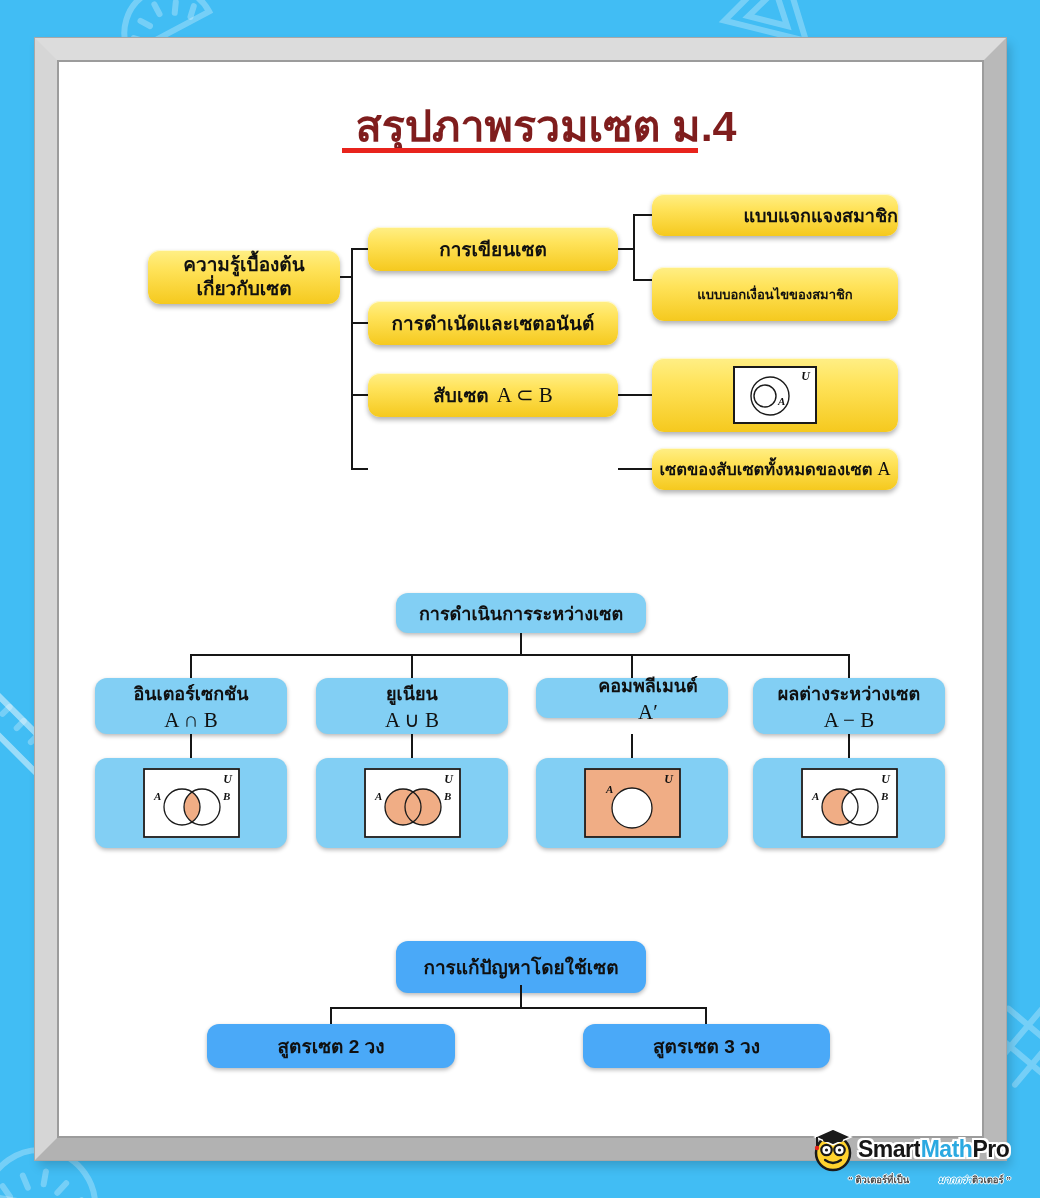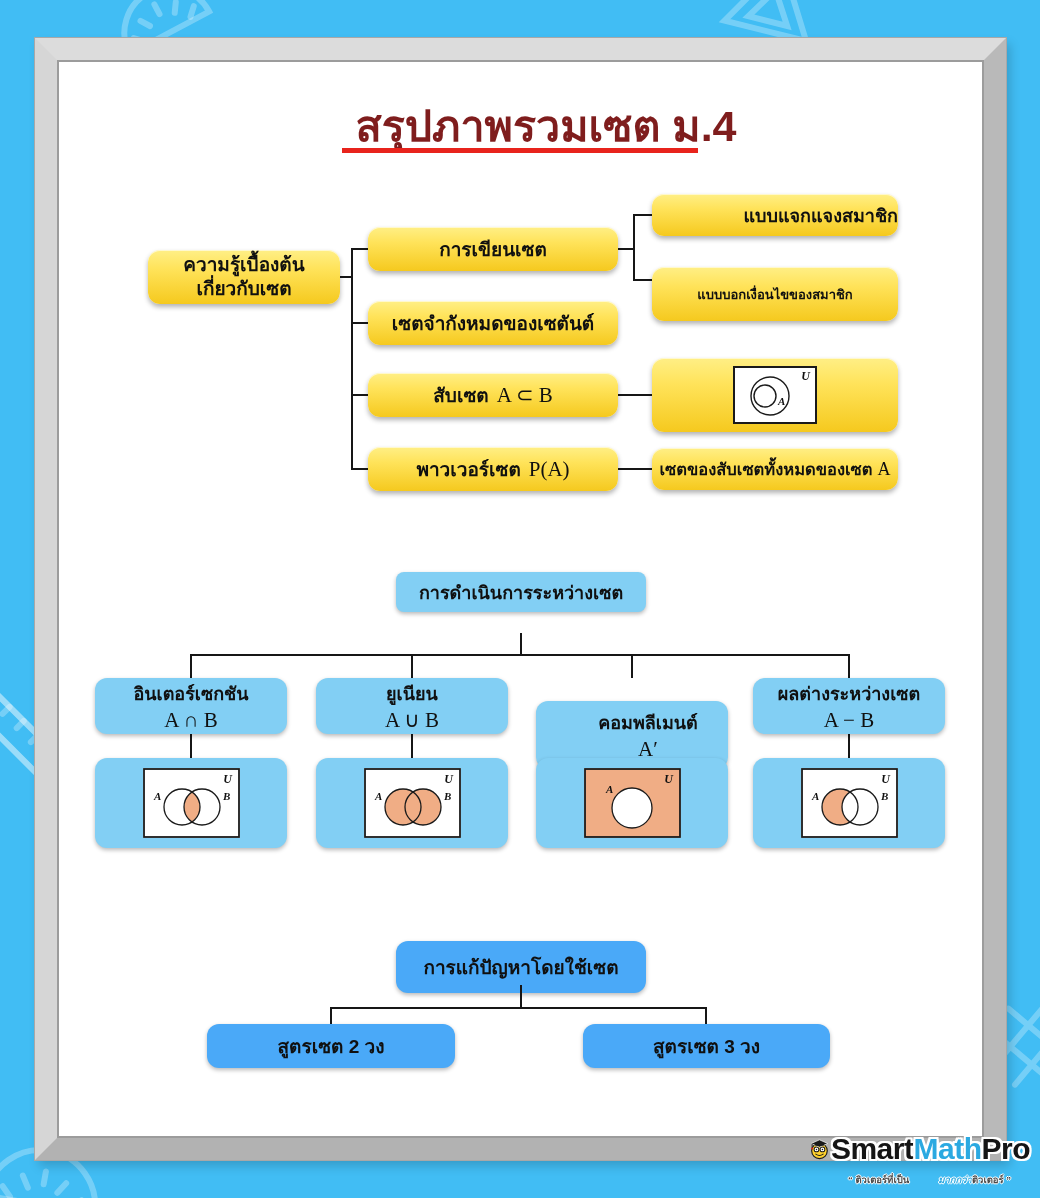--- a/index.html
+++ b/index.html
@@ -66,21 +66,21 @@
 
   
   .venn-white{display:block;background:#ffffff;}
 
   
   .logo{
     position:absolute;right:10px;top:1124px;width:222px;height:62px;z-index:5;
   }
   .logo-row{display:flex;align-items:center;}
   .logo-text{
-    font-size:30px;font-weight:bold;color:#151515;letter-spacing:-0.5px;
+    font-size:23px;font-weight:bold;color:#151515;letter-spacing:-0.5px;
     text-shadow:-2px 0 0 #fff,2px 0 0 #fff,0 -2px 0 #fff,0 2px 0 #fff,
                 -2px -2px 0 #fff,2px 2px 0 #fff,-2px 2px 0 #fff,2px -2px 0 #fff;
     white-space:nowrap;
   }
   .logo-math{color:#2ba9e1;}
   .logo-tagline{
     margin-top:-2px;margin-left:40px;font-size:9.5px;font-weight:bold;color:#4a4a4a;
     text-shadow:-1px 0 0 #fff,1px 0 0 #fff,0 -1px 0 #fff,0 1px 0 #fff;
     white-space:nowrap;
   }
@@ -130,62 +130,58 @@
 
   <div class="node ybox" style="left:652px;top:194px;width:246px;height:42px;font-size:18px;align-items:flex-end;">
     <span>แบบแจกแจงสมาชิก</span>
   </div>
 
   <div class="node ybox" style="left:652px;top:259px;width:246px;height:54px;font-size:13px;margin-top:8px;">
     <span>แบบบอกเงื่อนไขของสมาชิก</span>
   </div>
 
   <div class="node ybox" style="left:368px;top:301px;width:250px;height:44px;">
-    <span>เซตจำกังหมดของเซตันต์</span>
+    <span>การดำเนัดและเซตอนันต์</span>
   </div>
 
   <div class="node ybox" style="left:368px;top:373px;width:250px;height:44px;flex-direction:row;">
     <span>สับเซต</span>
     <span class="math inline-math">A ⊂ B</span>
   </div>
 
   <div class="node ybox" style="left:652px;top:358px;width:246px;height:74px;">
     <svg class="venn-white" width="84" height="58" viewBox="0 0 84 58">
       <rect x="1" y="1" width="82" height="56" fill="#ffffff" stroke="#1a1a1a" stroke-width="2"></rect>
       <circle cx="37" cy="30" r="19" fill="none" stroke="#1a1a1a" stroke-width="1.4"></circle>
       <circle cx="32" cy="30" r="11" fill="none" stroke="#1a1a1a" stroke-width="1.4"></circle>
       <text x="77" y="14" text-anchor="end" font-family="Liberation Serif,serif" font-style="italic" font-size="12" fill="#111">U</text>
       <text x="45" y="39" font-family="Liberation Serif,serif" font-style="italic" font-size="11" fill="#111">A</text>
     </svg>
   </div>
 
-  <div class="node ybox" style="left:368px;top:447px;width:250px;height:44px;flex-direction:row;">
-    <span>พาวเวอร์เซต</span>
-    <span class="math inline-math">P(A)</span>
-  </div>
 
   <div class="node ybox small-text" style="left:652px;top:448px;width:246px;height:42px;flex-direction:row;">
     <span>เซตของสับเซตทั้งหมดของเซต</span>
     <span class="math" style="font-size:18px;margin-left:5px;">A</span>
   </div>
 
   <div class="line h" style="left:340px;top:276px;width:12px;"></div>
   <div class="line v" style="left:351px;top:248px;height:222px;"></div>
   <div class="line h" style="left:351px;top:248px;width:17px;"></div>
   <div class="line h" style="left:351px;top:322px;width:17px;"></div>
   <div class="line h" style="left:351px;top:394px;width:17px;"></div>
   <div class="line h" style="left:351px;top:468px;width:17px;"></div>
   <div class="line h" style="left:618px;top:248px;width:16px;"></div>
   <div class="line v" style="left:633px;top:214px;height:67px;"></div>
   <div class="line h" style="left:633px;top:214px;width:19px;"></div>
   <div class="line h" style="left:633px;top:279px;width:19px;"></div>
   <div class="line h" style="left:618px;top:394px;width:34px;"></div>
   <div class="line h" style="left:618px;top:468px;width:34px;"></div>
 
-  <div class="node bbox" style="left:396px;top:572px;width:250px;height:40px;border-radius:8px;">
+  <div class="node bbox" style="left:396px;top:593px;width:250px;height:40px;">
     <span>การดำเนินการระหว่างเซต</span>
   </div>
 
   <div class="line v" style="left:520px;top:633px;height:22px;"></div>
   <div class="line h" style="left:190px;top:654px;width:660px;"></div>
   <div class="line v" style="left:190px;top:654px;height:24px;"></div>
   <div class="line v" style="left:411px;top:654px;height:24px;"></div>
   <div class="line v" style="left:631px;top:654px;height:24px;"></div>
   <div class="line v" style="left:848px;top:654px;height:24px;"></div>
   <div class="line v" style="left:190px;top:734px;height:24px;"></div>
@@ -194,21 +190,21 @@
   <div class="line v" style="left:848px;top:734px;height:24px;"></div>
 
   <div class="node bbox" style="left:95px;top:678px;width:192px;height:56px;">
     <span>อินเตอร์เซกชัน</span>
     <span class="math">A ∩ B</span>
   </div>
   <div class="node bbox" style="left:316px;top:678px;width:192px;height:56px;">
     <span>ยูเนียน</span>
     <span class="math">A ∪ B</span>
   </div>
-  <div class="node bbox" style="left:536px;top:701px;width:192px;height:68px;padding-left:32px;">
+  <div class="node bbox" style="left:536px;top:678px;width:192px;height:40px;padding-left:32px;">
     <span>คอมพลีเมนต์</span>
     <span class="math">A′</span>
   </div>
   <div class="node bbox" style="left:753px;top:678px;width:192px;height:56px;">
     <span>ผลต่างระหว่างเซต</span>
     <span class="math">A − B</span>
   </div>
 
   <div class="node bbox" style="left:95px;top:758px;width:192px;height:90px;">
     <svg class="venn-white" width="97" height="70" viewBox="0 0 97 70">

